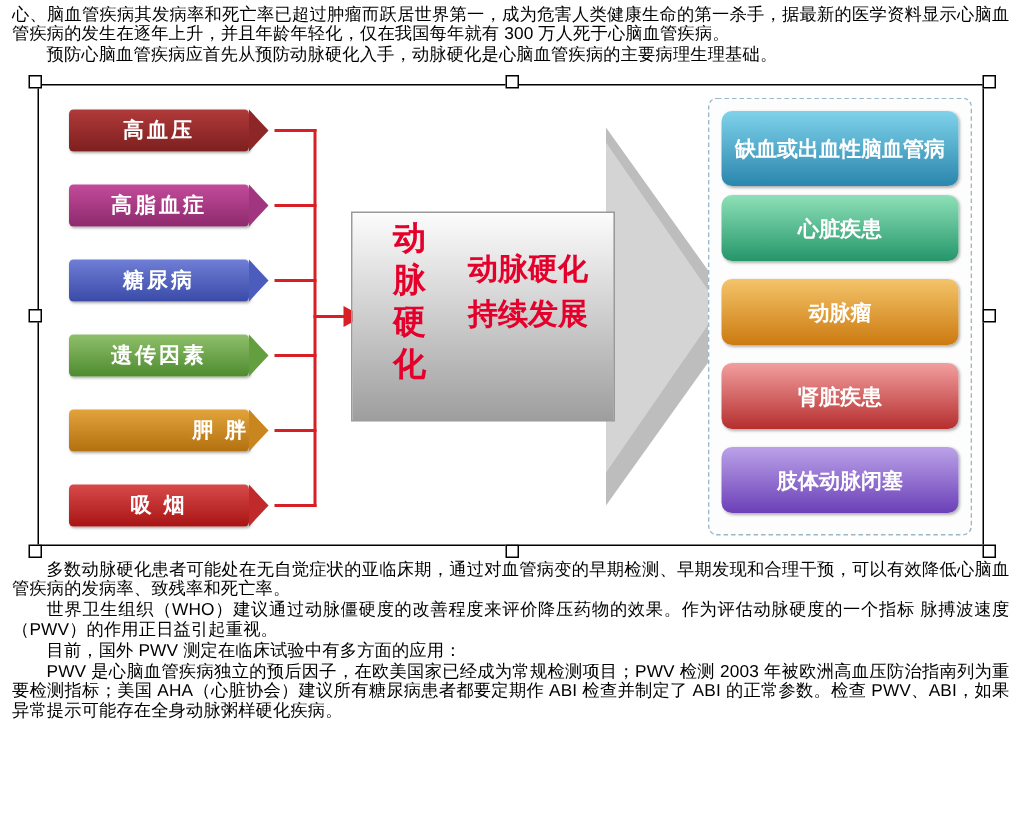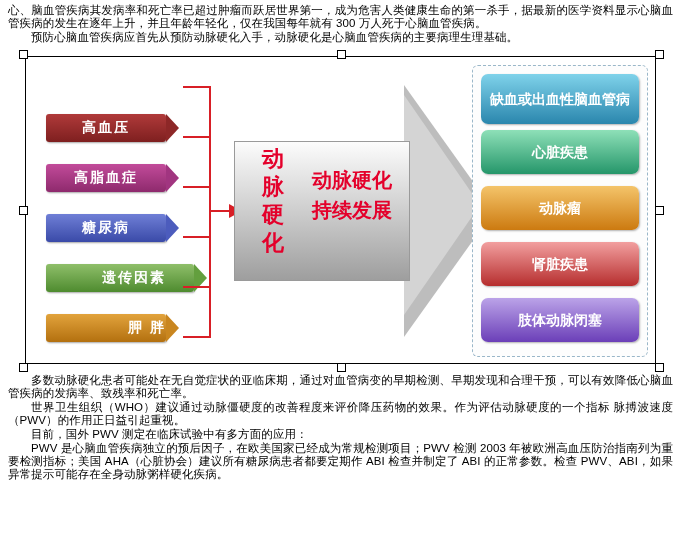--- a/index.html
+++ b/index.html
@@ -75,37 +75,36 @@
     height: 28px;
     border-radius: 3px;
     color: #ffffff;
     font-size: 14px;
     font-weight: bold;
     display: flex;
     align-items: center;
     justify-content: center;
     letter-spacing: 2px;
     box-shadow: 1px 1px 2px rgba(0,0,0,0.35);
-    margin-top: 41px;
   }
   .pill::after {
     content: "";
     position: absolute;
     right: -13px;
     top: 0;
     width: 0;
     height: 0;
     border-top: 14px solid transparent;
     border-bottom: 14px solid transparent;
     border-left: 13px solid var(--tipc, #888);
   }
   .p1 { top: 2px;   background: linear-gradient(#b03a3a, #7e1f1f); --tipc: #8d2727; }
   .p2 { top: 52px;  background: linear-gradient(#c24b9a, #8e2a6d); --tipc: #a13580; }
   .p3 { top: 102px; background: linear-gradient(#6f7fd6, #3a4aa8); text-align: right; --tipc: #4c5cbd; }
-  .p4 { top: 152px; background: linear-gradient(#8fbf6a, #4e8b2f); padding-left: 28px; --tipc: #639f3e; }
+  .p4 { top: 152px; background: linear-gradient(#8fbf6a, #4e8b2f); --tipc: #639f3e; }
   .p5 { top: 202px; background: linear-gradient(#e2a33c, #b3700f); justify-content: flex-end; --tipc: #c9861f; }
   .p6 { top: 252px; background: linear-gradient(#d84a4a, #a81414); --tipc: #c02a2a; }
 
   
   .connector {
     position: absolute;
     background: #d81f26;
   }
   .conn-v {
     width: 2px;

